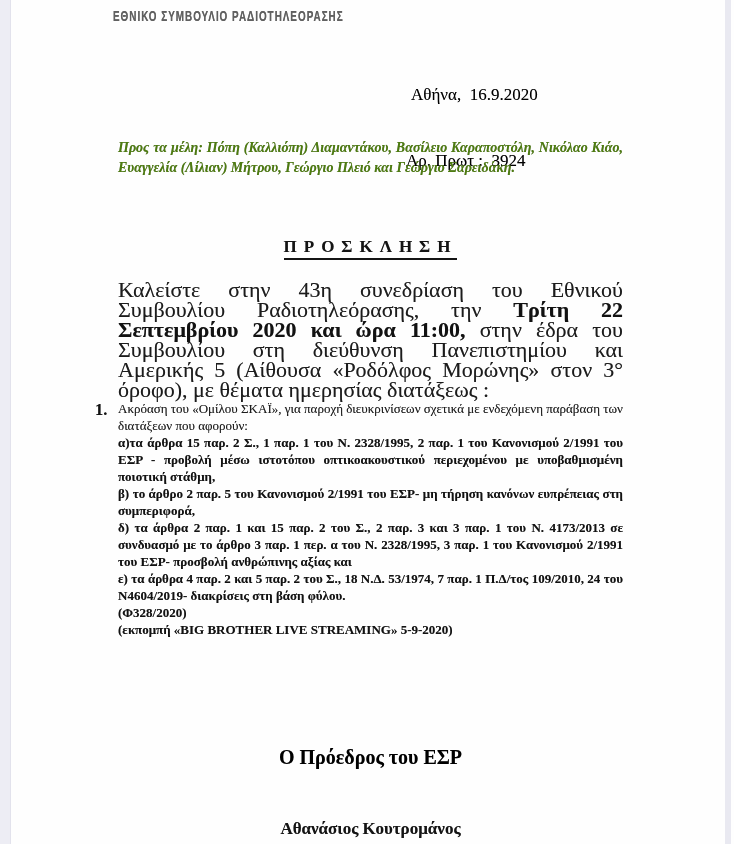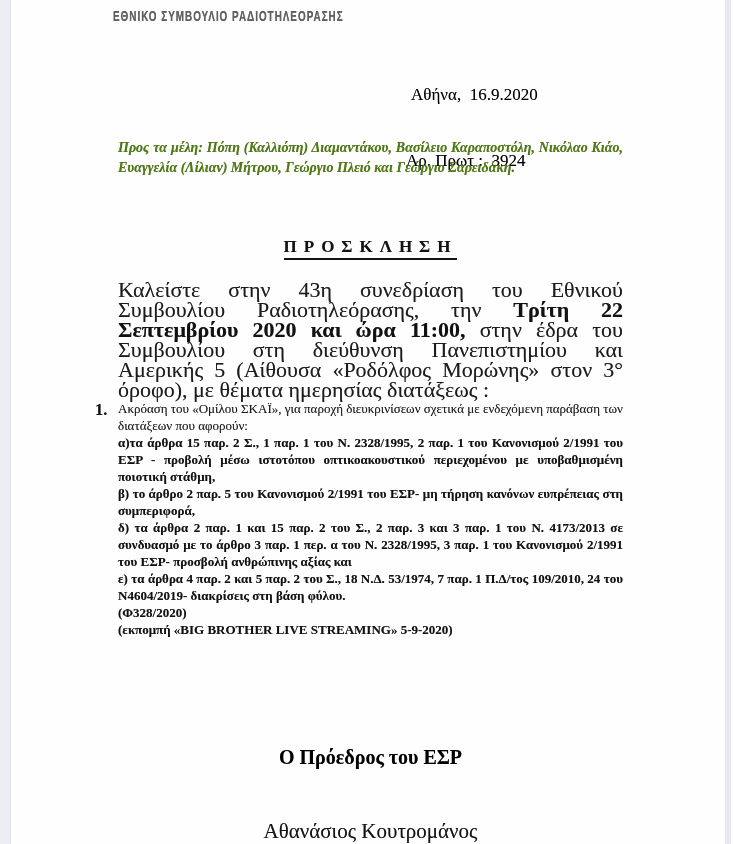--- a/index.html
+++ b/index.html
@@ -57,22 +57,22 @@
   }
   .agenda-body { top: 400px; font-size: 13px; line-height: 17px; }
   .agenda-body .p { text-align: justify; margin: 0; }
   .agenda-body .p.regular { font-weight: normal; color: #1c1c1c; }
   .agenda-body .p.bold { font-weight: bold; color: #121212; }
   .president {
     top: 746px; text-align: center; font-weight: bold;
     font-size: 20px; color: #000000;
   }
   .signer {
-    top: 819px; text-align: center; font-weight: normal;
-    font-size: 21px; color: #141414;
+    top: 819px; text-align: center; font-weight: bold;
+    font-size: 17px; color: #141414;
   }
   .txt { text-shadow: 0 0 0.5px rgba(40,40,40,.45); }
 </style>
 </head>
 <body>
 
 <div class="sheet">
   <div class="edge-left"></div>
   <div class="edge-right"></div>
 

